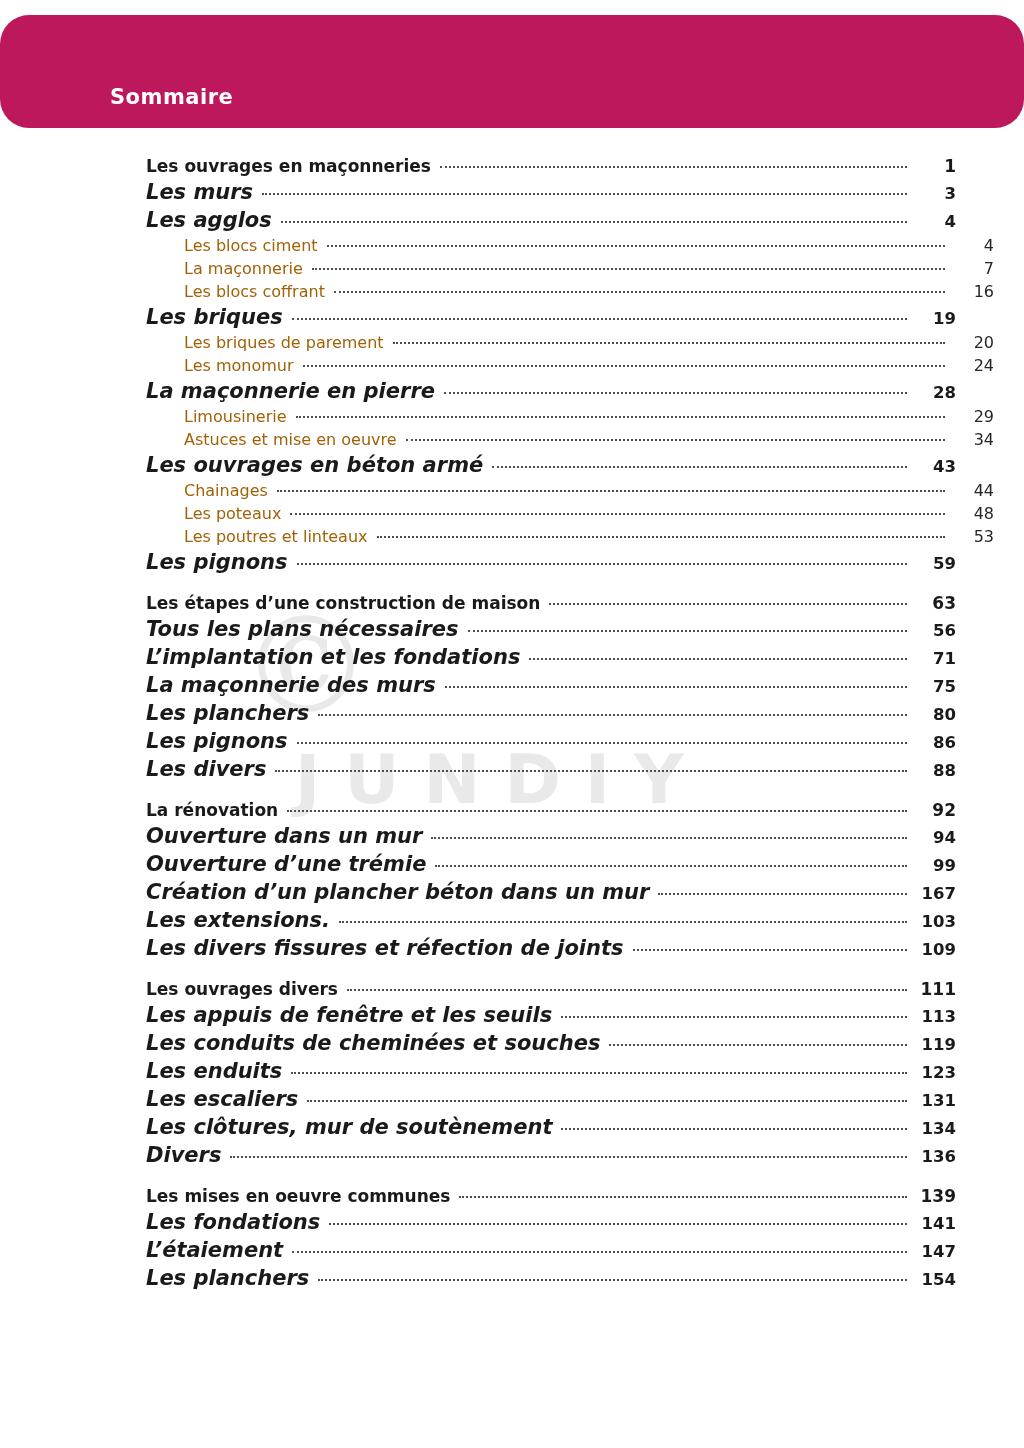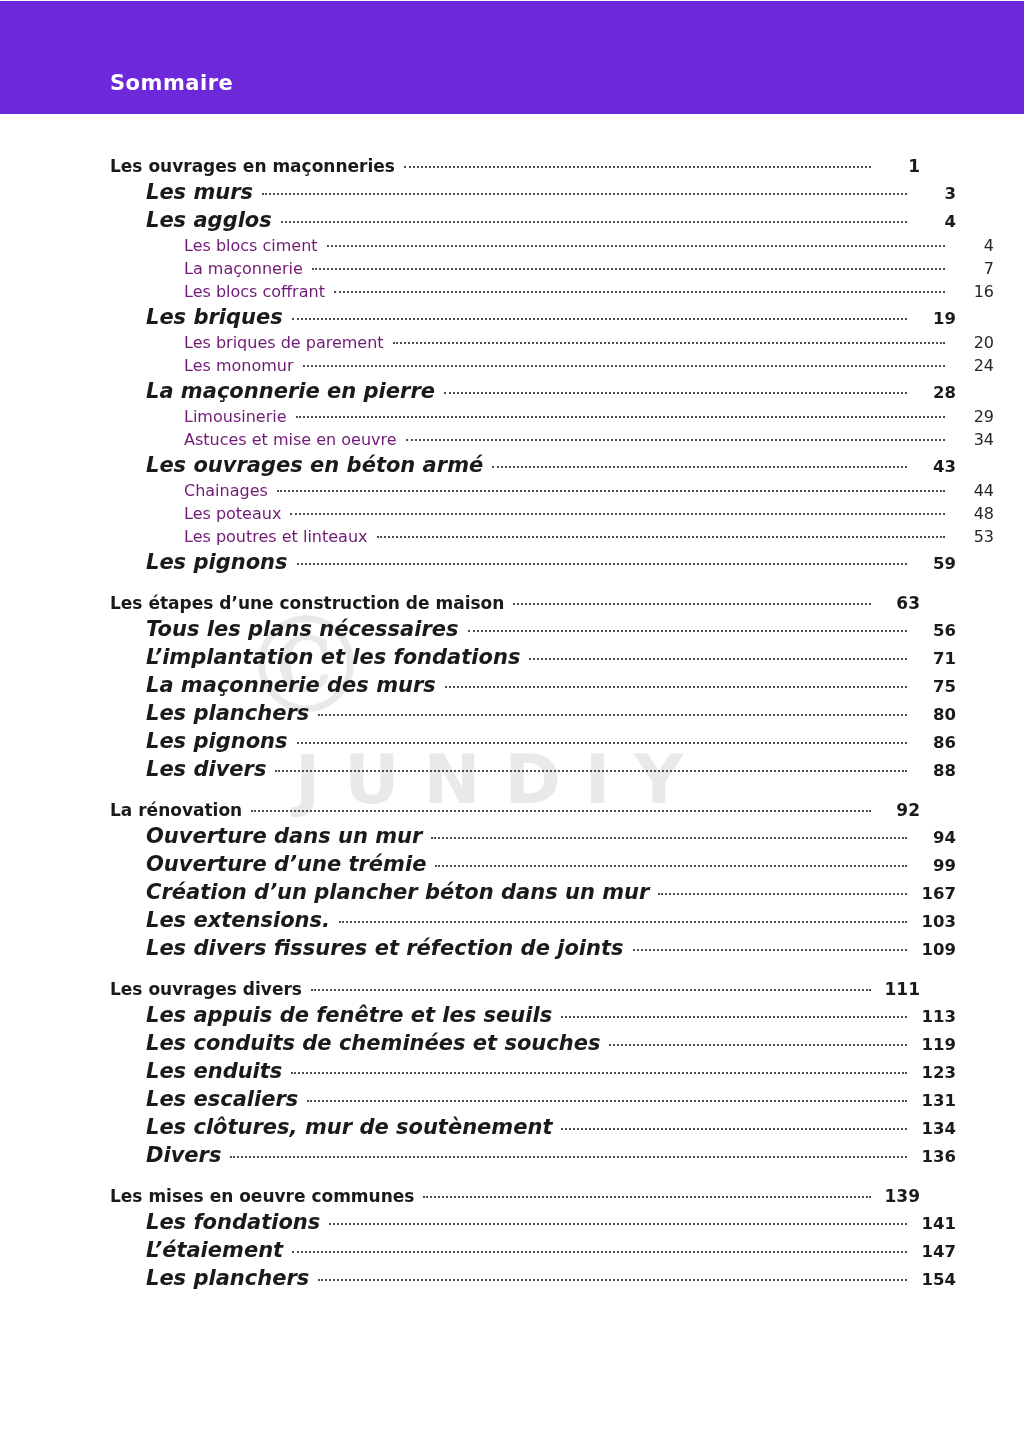--- a/index.html
+++ b/index.html
@@ -15,25 +15,26 @@
     overflow: hidden;
   }
   .page {
     position: relative;
     width: 1024px;
     height: 1448px;
     box-sizing: border-box;
   }
   .header-band {
     position: absolute;
-    top: 1px;
+    top: 15px;
     left: 0;
     width: 1024px;
     height: 113px;
-    background: #6d28d9;
+    background: #be185d;
+    border-radius: 29px;
   }
   .header-title {
     position: absolute;
     left: 110px;
     top: 70px;
     font-size: 21px;
     font-weight: bold;
     color: #ffffff;
     letter-spacing: 0.5px;
   }
@@ -96,20 +97,21 @@
   .page-num {
     white-space: nowrap;
     color: #1a1a1a;
     text-align: right;
     width: 40px;
     flex: 0 0 40px;
   }
   
   .lvl0 {
     padding-left: 0px;
+    margin-left: 36px;
   }
   .lvl0 .label {
     font-weight: bold;
     font-size: 17px;
   }
   .lvl0 .page-num {
     font-weight: bold;
     font-size: 17px;
   }
   
@@ -125,21 +127,21 @@
     font-weight: bold;
     font-size: 16.5px;
   }
   
   .lvl2 {
     padding-left: 74px;
   }
   .lvl2 .label {
     font-weight: normal;
     font-size: 16px;
-    color: #701a75;
+    color: #a16207;
   }
   .lvl2 .page-num {
     font-weight: normal;
     font-size: 16px;
     color: #262626;
   }
 </style>
 </head>
 <body>
 

